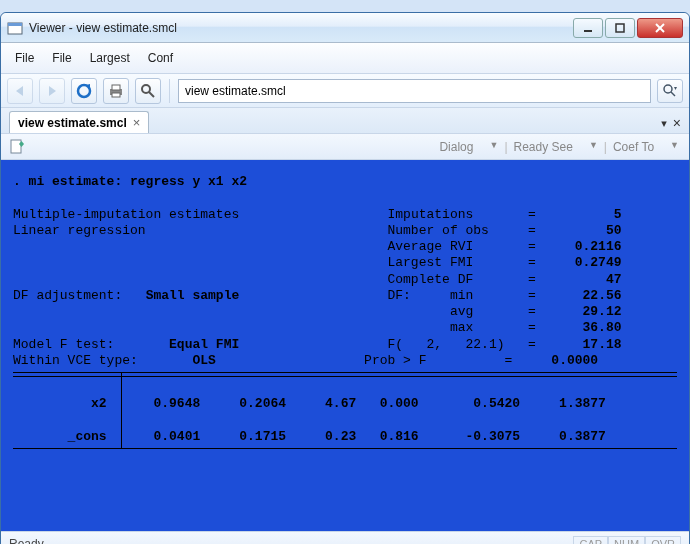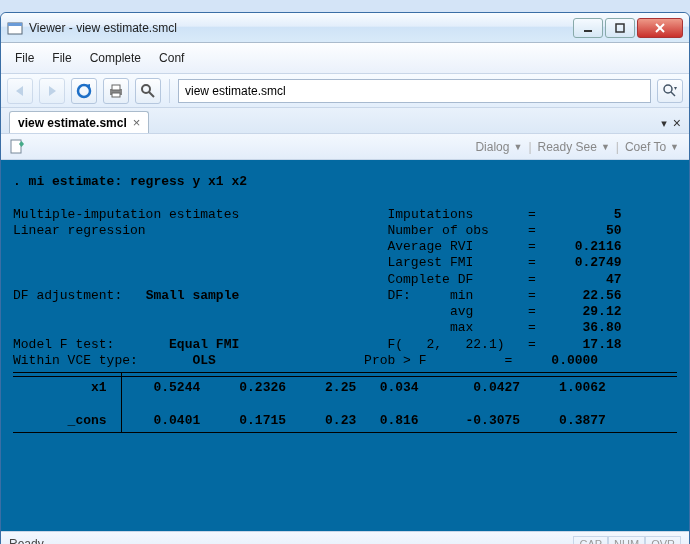--- a/index.html
+++ b/index.html
@@ -27,24 +27,24 @@
 .tabbar { height: 26px; background: linear-gradient(to bottom,#e9f1fb,#dce9f7); border-bottom: 1px solid #c8d6e8; display: flex; align-items: end; padding: 0 8px; position: relative; }
 .tab { height: 22px; background: #fff; border: 1px solid #aabbcc; border-bottom: none; border-radius: 3px 3px 0 0; padding: 2px 8px; display: flex; align-items: center; gap: 6px; font-weight: bold; font-size: 12px; }
 .tab .x { font-weight: normal; color: #666; cursor: pointer; font-size: 13px; }
 .tabright { margin-left: auto; display: flex; align-items: center; gap: 6px; color: #333; padding-bottom:2px;}
 .tabright .drop { font-size:11px; cursor:pointer; }
 .tabright .x2 { font-size: 14px; cursor:pointer; }
 
 .subtoolbar { height: 26px; background: linear-gradient(to bottom,#f3f8fe,#e3edfa); border-bottom: 1px solid #c8d6e8; display: flex; align-items: center; padding: 0 8px; }
 .subtoolbar .newdoc { width: 18px; height: 18px; cursor: pointer; }
 .sublinks { margin-left: auto; display: flex; align-items: center; gap: 4px; color: #888; font-size: 12px; }
-.sublinks .lnk { cursor: pointer; padding: 0 2px; display:flex;align-items:center;gap:4px;}
+.sublinks .lnk { cursor: pointer; padding: 0 2px; display:flex;align-items:flex-start;gap:16px;}
 .sublinks .sep2 { color: #bbb; }
 
-.content { flex: 1; background: #0369a1; padding: 14px 12px 8px 12px; font-family: "Courier New", monospace; font-size: 13px; color: #000; white-space: pre; overflow: auto; line-height: 1.25; }
+.content { flex: 1; background: #1d4ed8; padding: 14px 12px 8px 12px; font-family: "Courier New", monospace; font-size: 13px; color: #000; white-space: pre; overflow: auto; line-height: 1.25; }
 .content .cmd { font-weight: bold; }
 .content .bold { font-weight: bold; }
 .content .hr { border-top: 1px solid #000; height:0; margin:3px 0; }
 .tablewrap { position:relative; }
 .vline { position:absolute; left: 108px; top: 0; bottom: 0; width: 1px; background:#000; }
 .content .row { display:block; }
 
 .statusbar { height: 24px; background: linear-gradient(to bottom,#f3f8fe,#e3edfa); border-top: 1px solid #c8d6e8; display: flex; align-items: center; padding: 8px 8px; font-size: 12px; color: #444; }
 .statusbar .caps { margin-left: auto; display: flex; gap: 0; }
 .statusbar .cap { border: 1px solid #c8d6e8; padding: 1px 5px; color:#999; font-size:11px;}
@@ -80,21 +80,21 @@
             <line x1="2" y1="1" x2="10" y2="9" stroke="#fff" stroke-width="2"></line>
             <line x1="10" y1="1" x2="2" y2="9" stroke="#fff" stroke-width="2"></line>
           </svg>
         </div>
     </div>
   </div>
 
   <div class="menubar">
     <span class="mitem">File</span>
     <span class="mitem">File</span>
-    <span class="mitem">Complete</span>
+    <span class="mitem">Largest</span>
     <span class="mitem">Conf</span>
   </div>
 
   <div class="toolbar">
     <div class="tbtn disabled">
         <svg width="18" height="18">
           <path d="M12 4 L5 9 L12 14 Z" fill="#9ab8d6"></path>
         </svg>
       </div>
     <div class="tbtn disabled">
@@ -174,21 +174,22 @@
 <span><span>Multiple-imputation estimates</span>                   <span>Imputations</span>       =          <span class="bold">5</span></span>
 <span><span>Linear regression</span>                               <span>Number of obs</span>     =         <span class="bold">50</span></span>
 <span>                                                <span>Average RVI</span>       =     <span class="bold">0.2116</span></span>
 <span>                                                <span>Largest FMI</span>       =     <span class="bold">0.2749</span></span>
 <span>                                                <span>Complete DF</span>       =         <span class="bold">47</span></span>
 <span><span>DF adjustment:</span>   <span class="bold">Small sample</span>                   <span>DF:</span>     <span>min</span>       =      <span class="bold">22.56</span></span>
 <span>                                                        <span>avg</span>       =      <span class="bold">29.12</span></span>
 <span>                                                        <span>max</span>       =      <span class="bold">36.80</span></span>
 <span><span>Model F test:</span>       <span class="bold">Equal FMI</span>                   <span>F(   2,   22.1)</span>   =      <span class="bold">17.18</span></span>
 <span><span>Within VCE type:</span>       <span class="bold">OLS</span>                   <span>Prob &gt; F</span>          =     <span class="bold">0.0000</span></span>
-<div class="tablewrap"><div class="vline"></div><div class="hr"></div><div class="hr"></div><span id="tbody"><span class="row bold">          x1      0.5244     0.2326     2.25   0.034       0.0427     1.0062</span>
+<div class="tablewrap"><div class="vline"></div><div class="hr"></div><div class="hr"></div><span id="tbody">
+<span class="row bold">          x2      0.9648     0.2064     4.67   0.000       0.5420     1.3877</span>
 <span class="row bold">       _cons      0.0401     0.1715     0.23   0.816      -0.3075     0.3877</span></span><div class="hr"></div></div></div>
 
   <div class="statusbar">
     <span>Ready</span>
     <div class="caps">
       <span class="cap">CAP</span>
       <span class="cap">NUM</span>
       <span class="cap">OVR</span>
     </div>
   </div>

